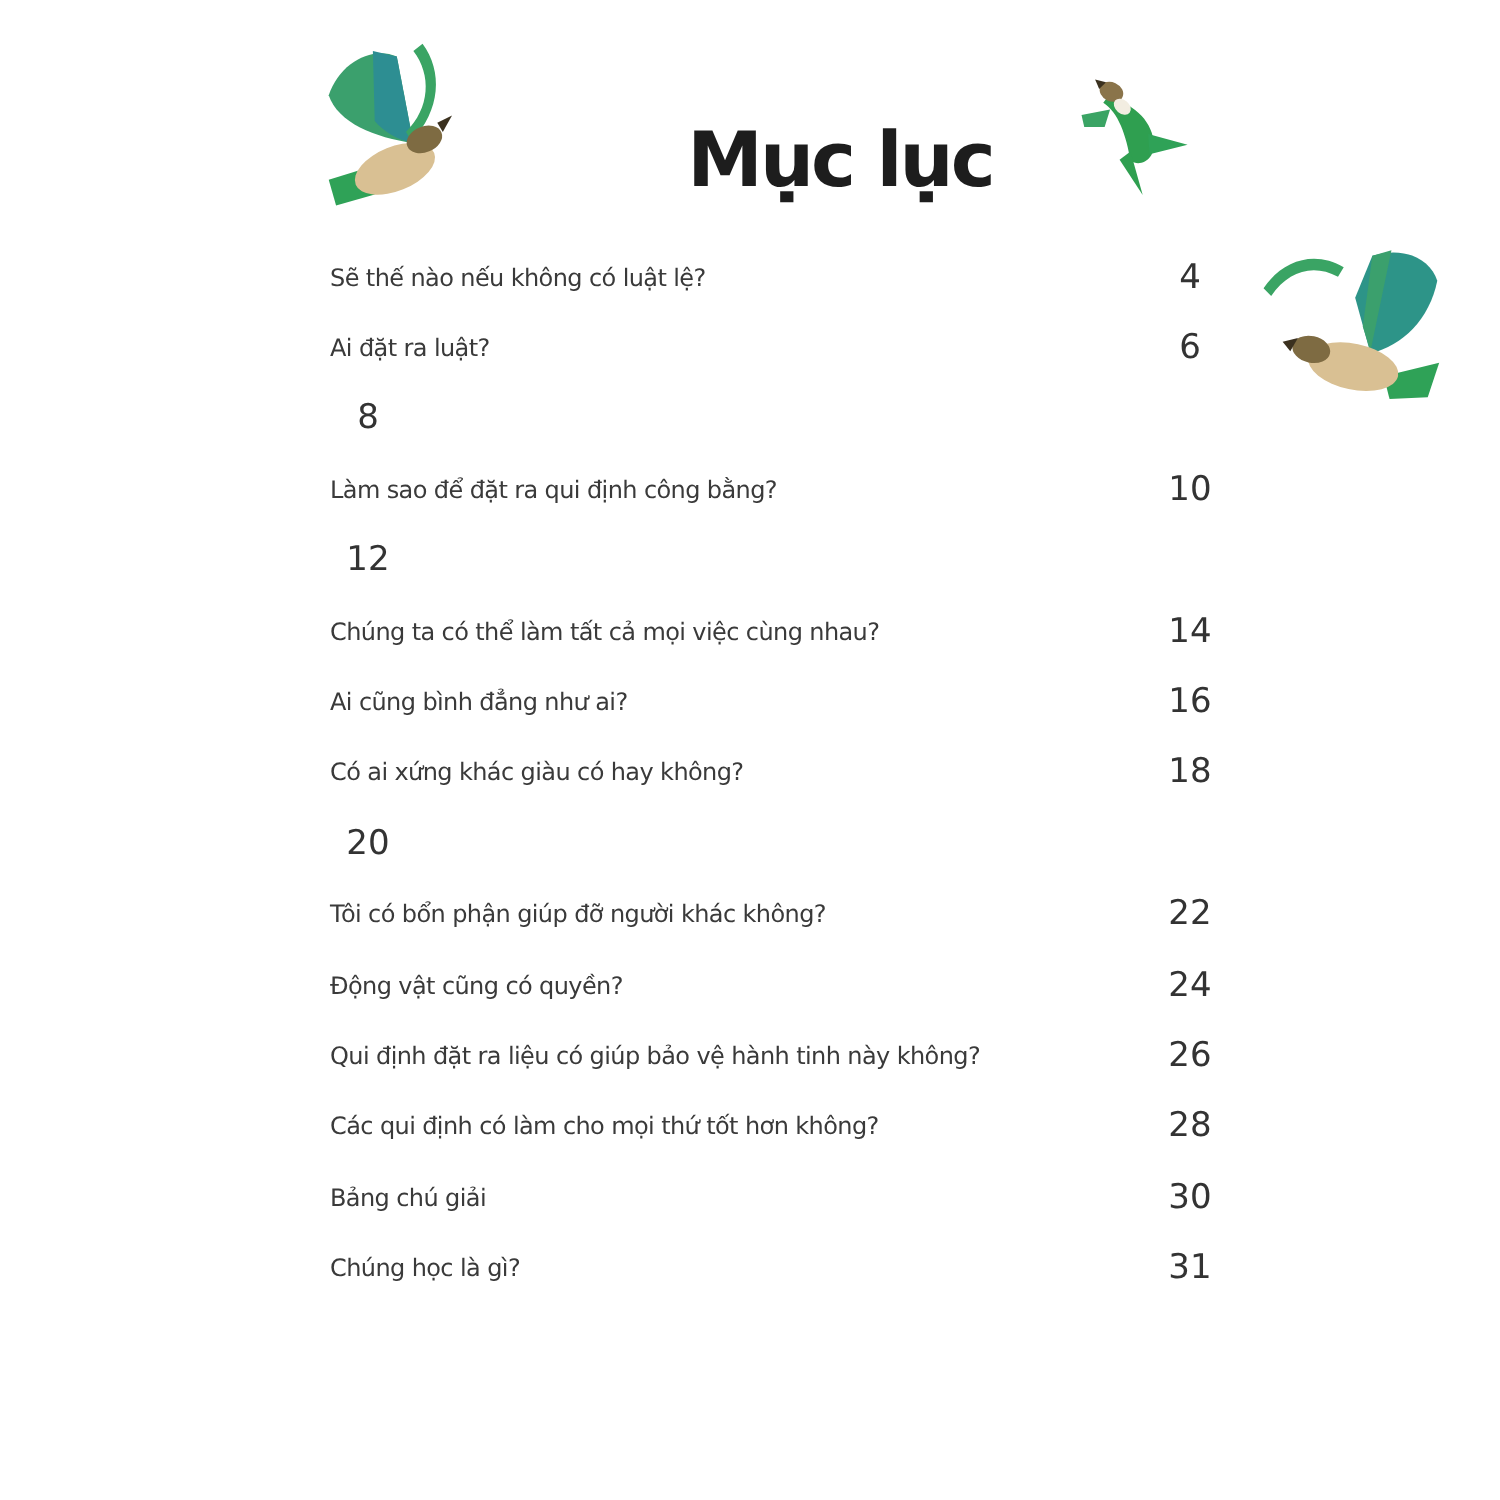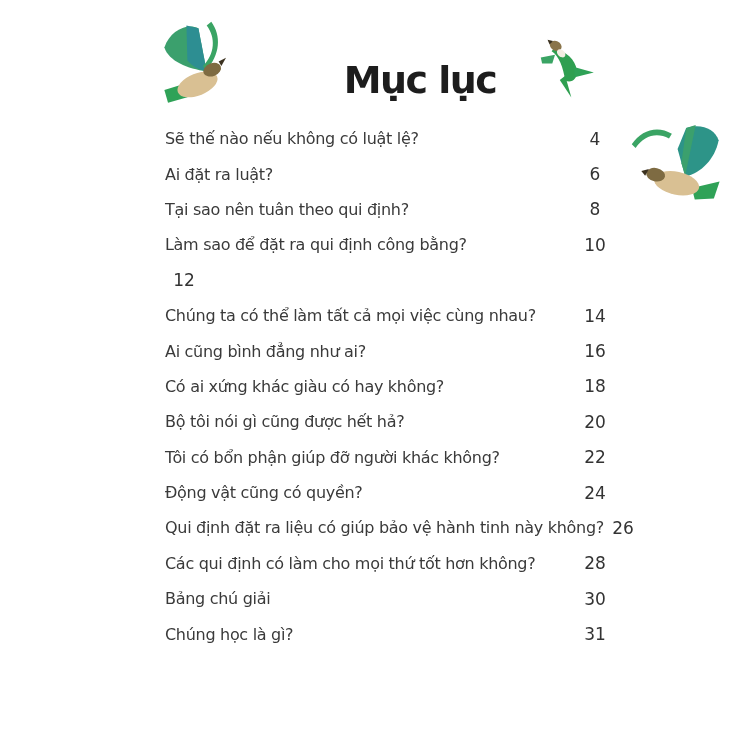--- a/index.html
+++ b/index.html
@@ -35,21 +35,21 @@
     width: 443px;
   }
   .toc-row {
     display: flex;
     align-items: center;
     height: 35.4px;
     color: #3a3a3a;
   }
   .toc-label {
     flex: 1;
-    font-size: 16px;
+    font-size: 12px;
     letter-spacing: -0.3px;
     white-space: nowrap;
   }
   .toc-page {
     min-width: 26px;
     margin-left: 6px;
     text-align: center;
     font-size: 17px;
     color: #333333;
   }
@@ -100,21 +100,20 @@
   <div class="toc" id="toc-list">
       <div class="toc-row">
         <span class="toc-label">Sẽ thế nào nếu không có luật lệ?</span>
         <span class="toc-page">4</span>
       </div>
       <div class="toc-row">
         <span class="toc-label">Ai đặt ra luật?</span>
         <span class="toc-page">6</span>
       </div>
       <div class="toc-row">
-        <span class="toc-label">Tại sao nên tuân theo qui định?</span>
         <span class="toc-page">8</span>
       </div>
       <div class="toc-row">
         <span class="toc-label">Làm sao để đặt ra qui định công bằng?</span>
         <span class="toc-page">10</span>
       </div>
       <div class="toc-row">
         <span class="toc-page">12</span>
       </div>
       <div class="toc-row">
@@ -123,21 +122,20 @@
       </div>
       <div class="toc-row">
         <span class="toc-label">Ai cũng bình đẳng như ai?</span>
         <span class="toc-page">16</span>
       </div>
       <div class="toc-row">
         <span class="toc-label">Có ai xứng khác giàu có hay không?</span>
         <span class="toc-page">18</span>
       </div>
       <div class="toc-row">
-        <span class="toc-label">Bộ tôi nói gì cũng được hết hả?</span>
         <span class="toc-page">20</span>
       </div>
       <div class="toc-row">
         <span class="toc-label">Tôi có bổn phận giúp đỡ người khác không?</span>
         <span class="toc-page">22</span>
       </div>
       <div class="toc-row">
         <span class="toc-label">Động vật cũng có quyền?</span>
         <span class="toc-page">24</span>
       </div>

